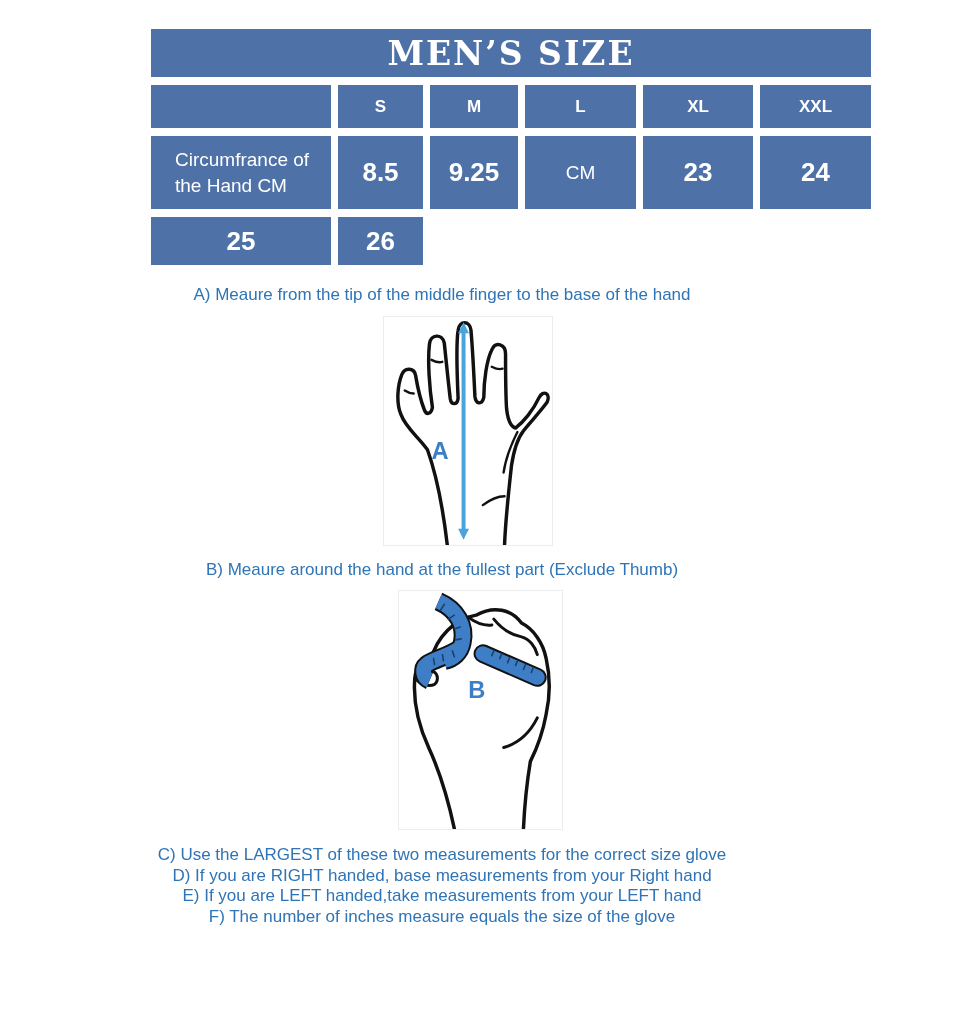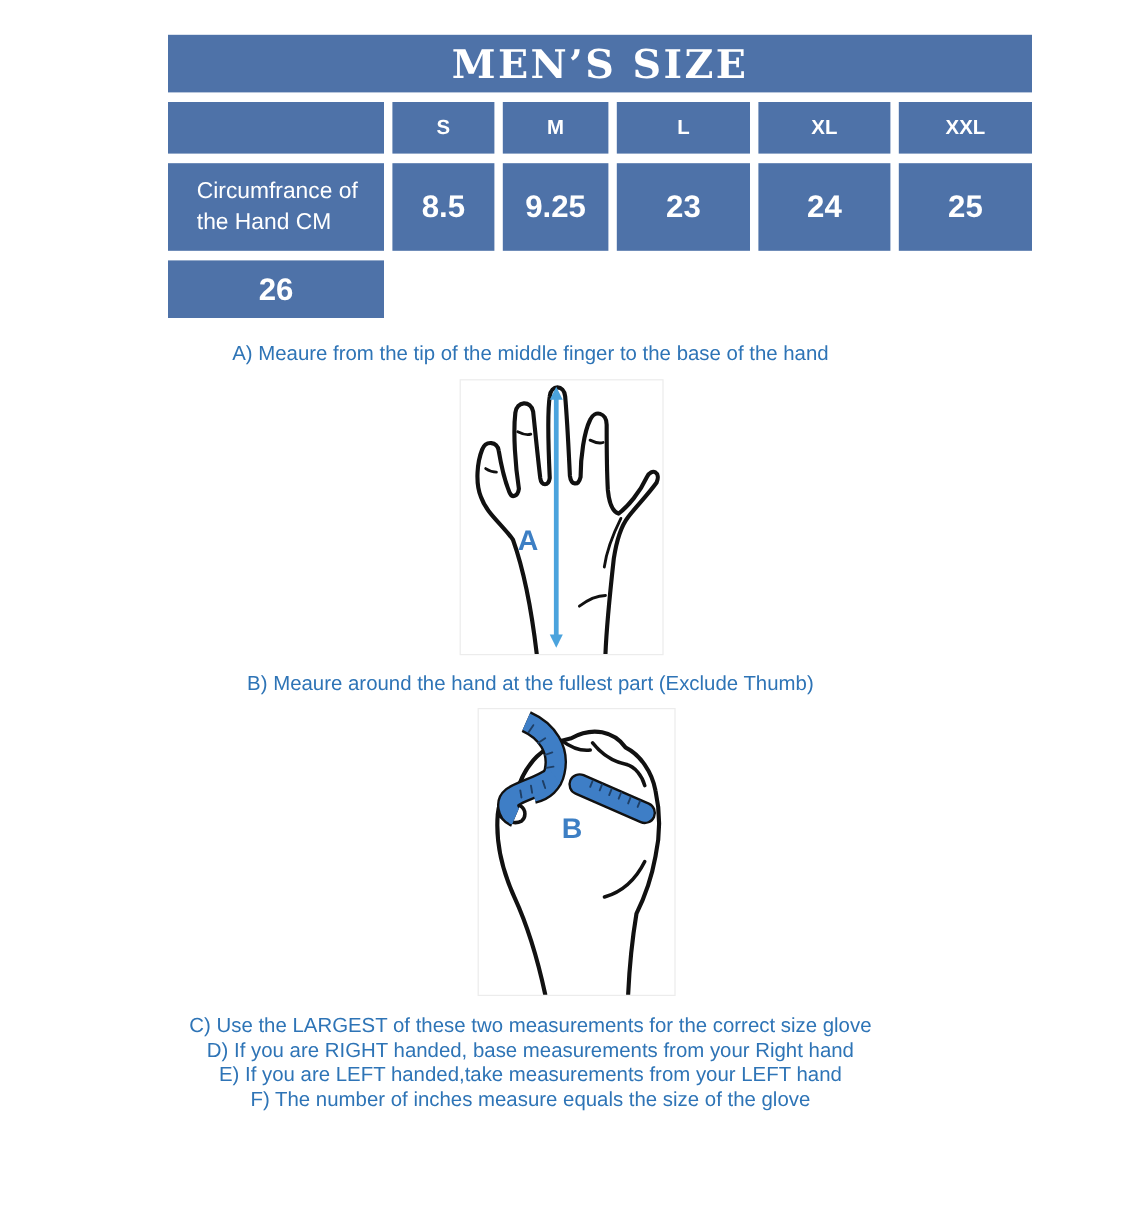--- a/index.html
+++ b/index.html
@@ -6,21 +6,21 @@
   html, body { background: #ffffff; }
   body {
     width: 956px; height: 1024px;
     position: relative;
     font-family: "Liberation Sans", sans-serif;
     overflow: hidden;
   }
 
   
   .size-table {
-    position: absolute; left: 140px; top: 29px; width: 806px;
+    position: absolute; left: 151px; top: 29px; width: 806px;
     display: grid;
     grid-template-columns: 180px 85px 88px 111px 110px 111px;
     grid-template-rows: 48px 43px 73px 48px;
     column-gap: 7px; row-gap: 8px;
   }
   .cell {
     background: #4e72a8;
     color: #ffffff;
     display: flex; align-items: center; justify-content: center;
     text-align: center;
@@ -77,20 +77,21 @@
   <div class="cell col-head">S</div>
   <div class="cell col-head">M</div>
   <div class="cell col-head">L</div>
   <div class="cell col-head">XL</div>
   <div class="cell col-head">XXL</div>
 
   <div class="cell row-label left">Circumfrance of the Hand CM</div>
   <div class="cell val">8.5</div>
   <div class="cell val">9.25</div>
 
+  <div class="cell row-label">CM</div>
   <div class="cell val">23</div>
   <div class="cell val">24</div>
   <div class="cell val">25</div>
   <div class="cell val">26</div>
 </div>
 
 <div class="instr" id="instrA">A) Meaure from the tip of the middle finger to the base of the hand</div>
 
 <div class="figure-box" id="hand-fig">
   <svg viewBox="0 0 170 230">

